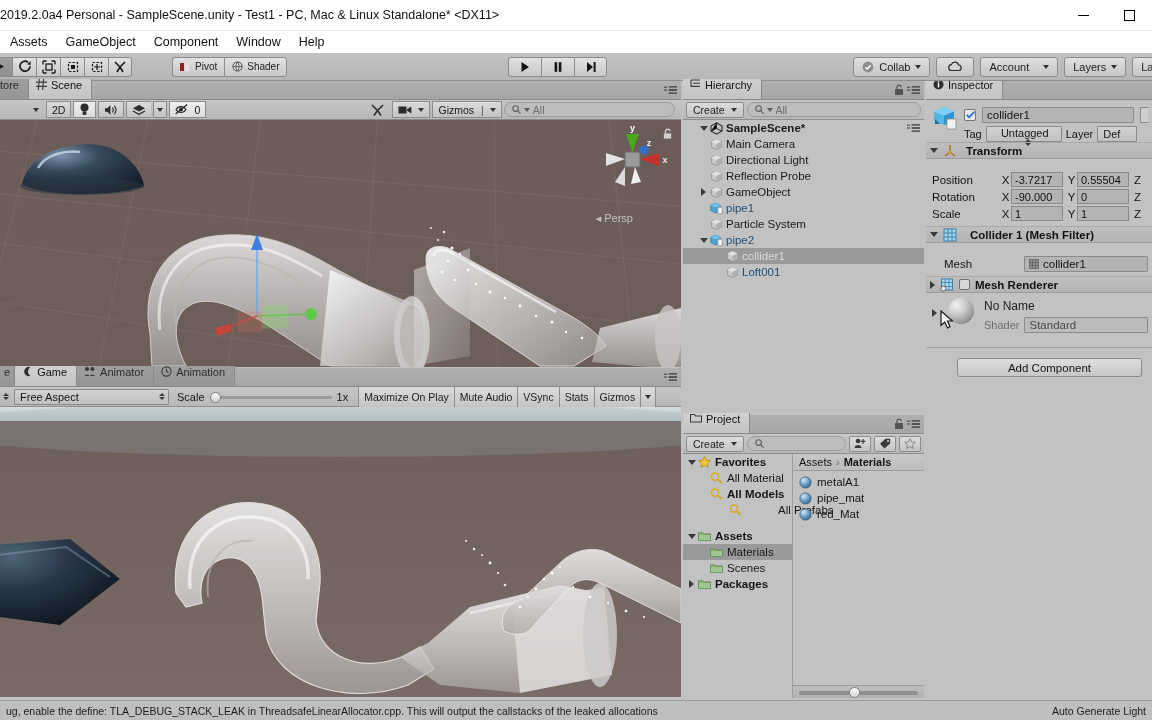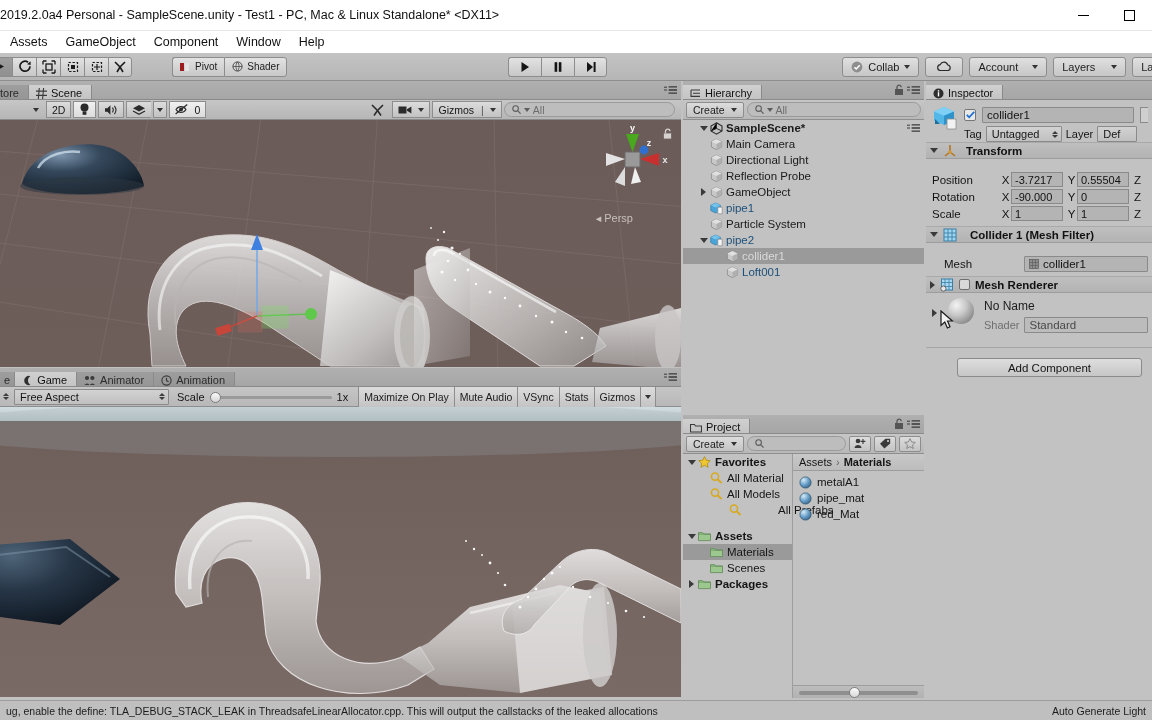--- a/index.html
+++ b/index.html
@@ -71,21 +71,21 @@
   .caret { width:0;height:0;border-left:3.5px solid transparent;border-right:3.5px solid transparent;border-top:4px solid #333; }
 
   
   .panel { position:absolute; background:#c2c2c2; }
   .tabrow {
     height:19px; background:linear-gradient(#b0b0b0,#a6a6a6);
     display:flex; align-items:flex-end; position:relative;
     border-bottom:1px solid #8a8a8a;
   }
   .tab {
-    height:14px; padding:0 9px 0 7px; display:flex; align-items:flex-end; gap:4px;
+    height:20px; padding:0 9px 0 7px; display:flex; align-items:flex-start; gap:4px;
     font-size:11px; color:#2b2b2b; cursor:default;
     background:linear-gradient(#9e9e9e,#969696);
     border-right:1px solid #8a8a8a;
   }
   .tab.active { background:linear-gradient(#d0d0d0,#c4c4c4); color:#111; font-weight:normal; }
   .tabrow .tab-menu { position:absolute; right:4px; top:4px; }
   .tabrow .lock { position:absolute; right:20px; top:3px; }
 
   .subbar {
     height:20px; background:linear-gradient(#c6c6c6,#b8b8b8);
@@ -327,21 +327,21 @@
       </div>
       <div class="pill" style="padding:0 10px;">
         <svg width="16" height="11" viewBox="0 0 16 11">
           <path d="M4 9.5 A3 3 0 0 1 4.3 3.6 A4 4 0 0 1 11.8 4 A2.8 2.8 0 0 1 12 9.5 Z" fill="none" stroke="#2a2a2a" stroke-width="1.2"></path>
         </svg>
       </div>
       <div class="pill" style="gap:14px;">
         <span>Account</span>
         <span class="caret"></span>
       </div>
-      <div class="pill" style="gap:16px;">
+      <div class="pill" style="gap:5px;">
         <span>Layers</span>
         <span class="caret"></span>
       </div>
       <div class="pill" style="gap:14px;">
         <span>Lay</span>
       </div>
     </div>
   </div>
 
   <div class="panel" id="scene-panel">
@@ -928,21 +928,21 @@
               <span style="white-space: nowrap;">All Material</span>
             </div>
             <div class="p-row" style="padding-left: 14px;">
               <span class="h-arrow"></span>
               <span style="display: flex; margin-right: 4px;">
                 <svg width="13" height="12" viewBox="0 0 13 12">
                   <circle cx="5" cy="4.6" r="3.6" fill="none" stroke="#d8a91d" stroke-width="1.5"></circle>
                   <path d="M7.8 7.4 L11.6 11" stroke="#d8a91d" stroke-width="1.8"></path>
                 </svg>
               </span>
-              <span style="white-space: nowrap;">All Models</span>
+              <span style="white-space: nowrap; font-weight: bold;">All Models</span>
             </div>
             <div class="p-row" style="padding-left: 14px; gap: 32px;">
               <span class="h-arrow"></span>
               <span style="display: flex; margin-right: 4px;">
                 <svg width="13" height="12" viewBox="0 0 13 12">
                   <circle cx="5" cy="4.6" r="3.6" fill="none" stroke="#d8a91d" stroke-width="1.5"></circle>
                   <path d="M7.8 7.4 L11.6 11" stroke="#d8a91d" stroke-width="1.8"></path>
                 </svg>
               </span>
               <span style="white-space: nowrap;">All Prefabs</span>
@@ -1084,21 +1084,21 @@
                   <path d="M0.8 3.8 L3.2 6.3 L8.2 0.9" stroke="#1e6fd0" stroke-width="1.8" fill="none"></path>
                 </svg>
             </div>
             <div class="txtfield" style="flex:1;">
               <span>collider1</span>
             </div>
             <div style="width:8px;height:16px;border:1px solid #8a8a8a;border-right:none;background:#cfcfcf;"></div>
           </div>
           <div class="tag-row" style="padding-left:0;">
             <span>Tag</span>
-            <div class="popup" style="width:76px;">
+            <div class="popup" style="width:76px;flex-direction:column;">
               <span>Untagged</span>
               <span class="updown">
                   <i class="u"></i>
                   <i class="d"></i>
                 </span>
             </div>
             <span>Layer</span>
             <div class="popup" style="width:40px;">
               <span>Def</span>
             </div>

